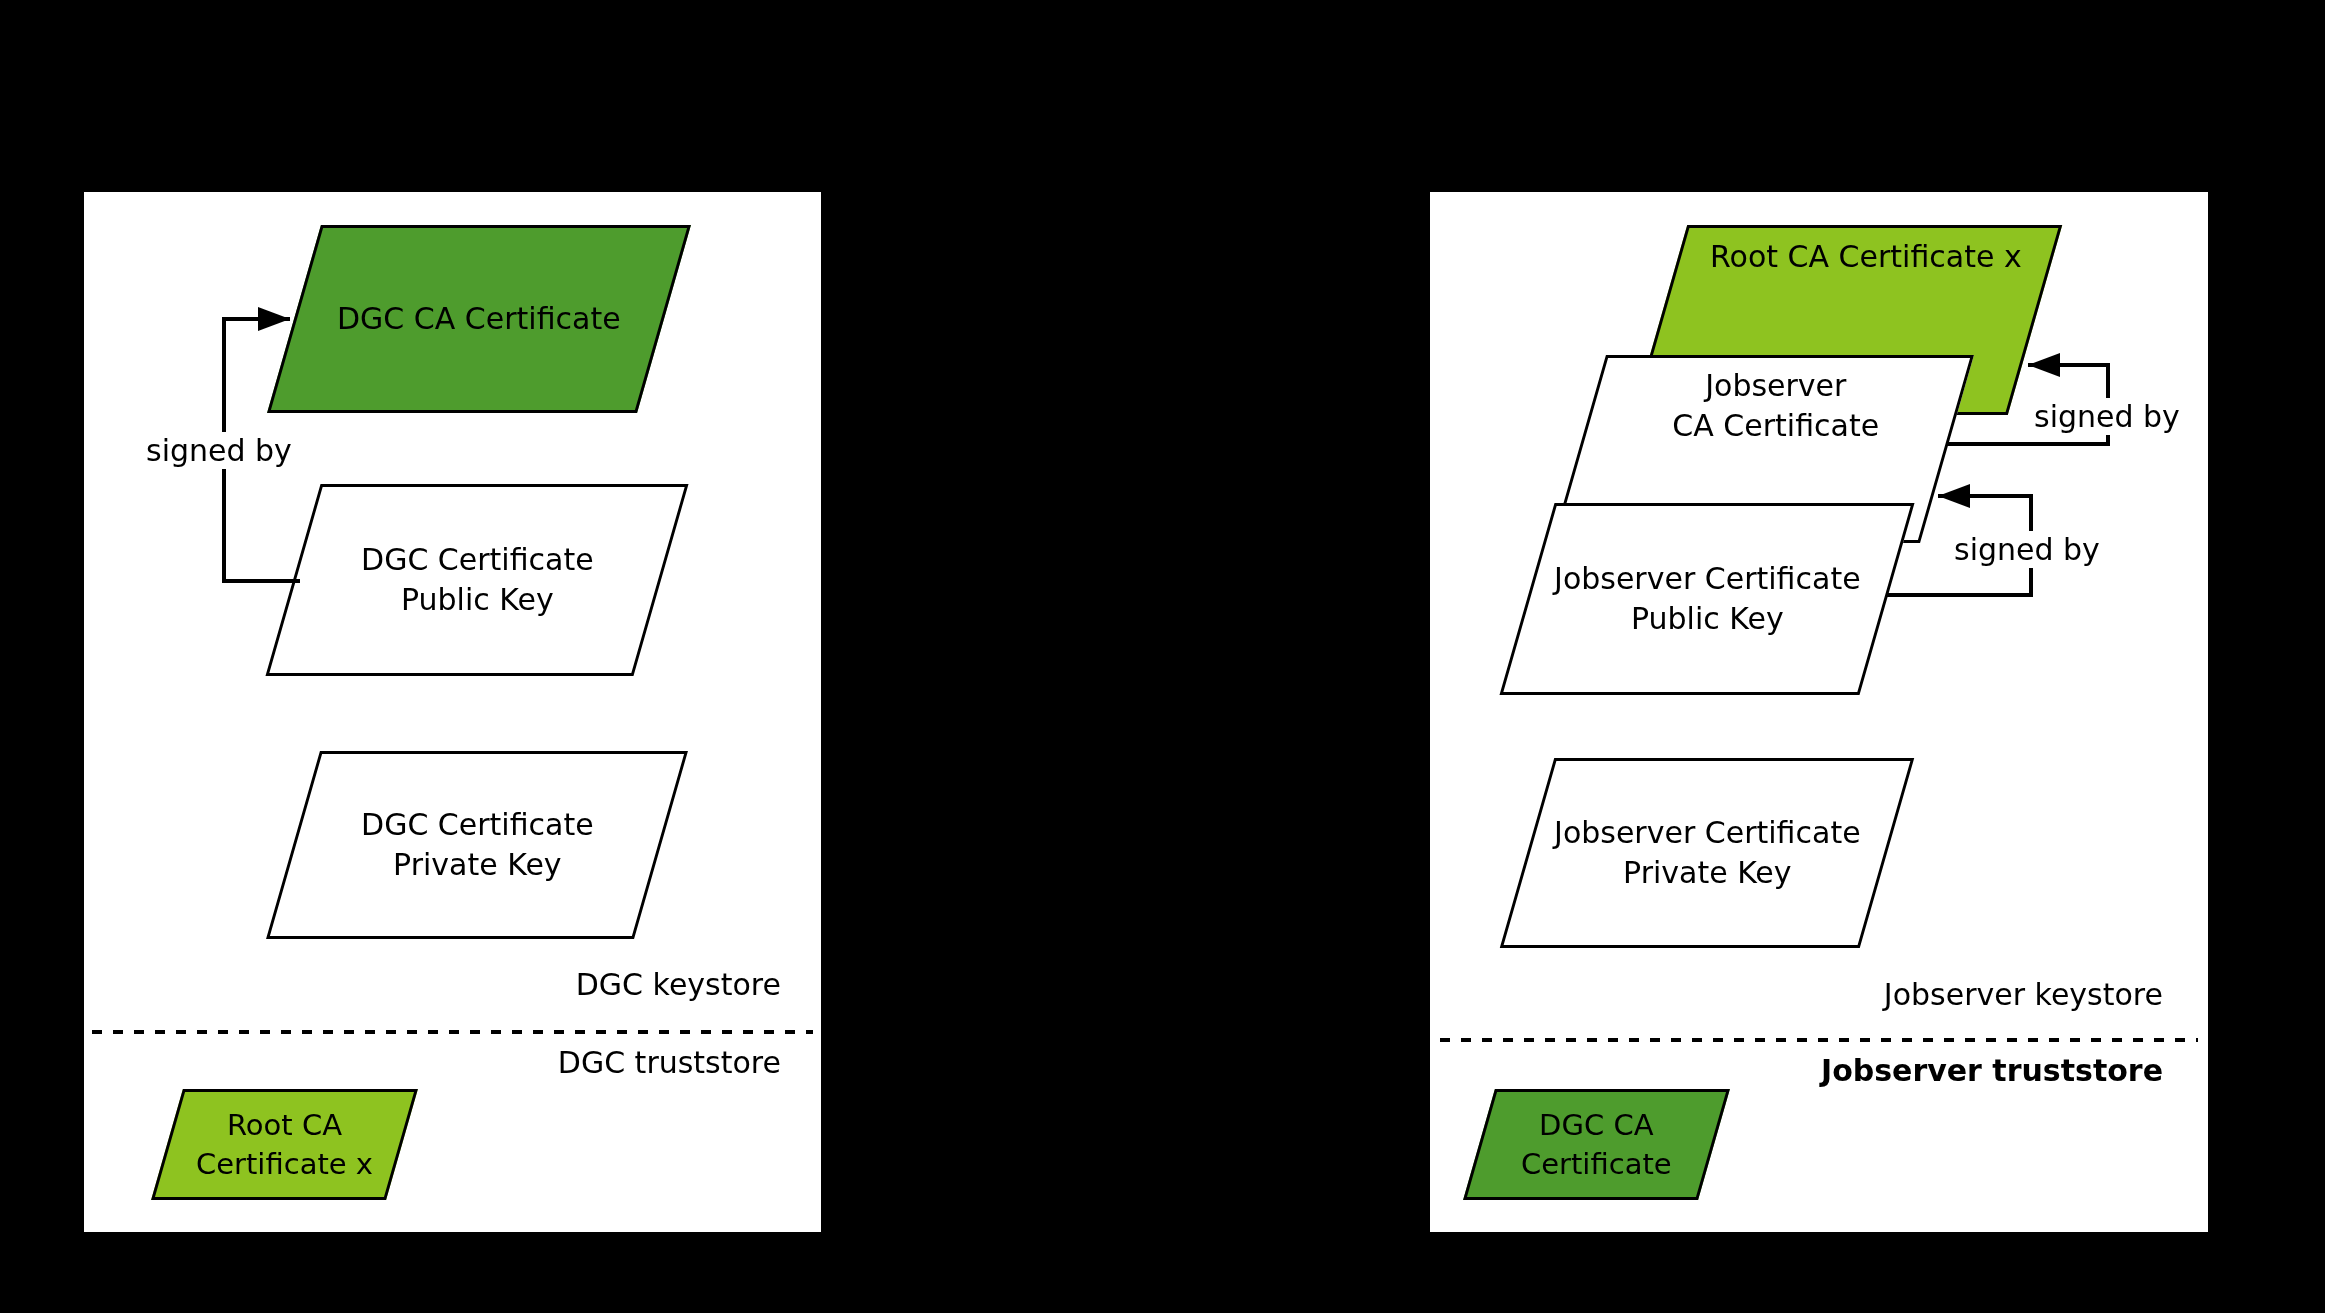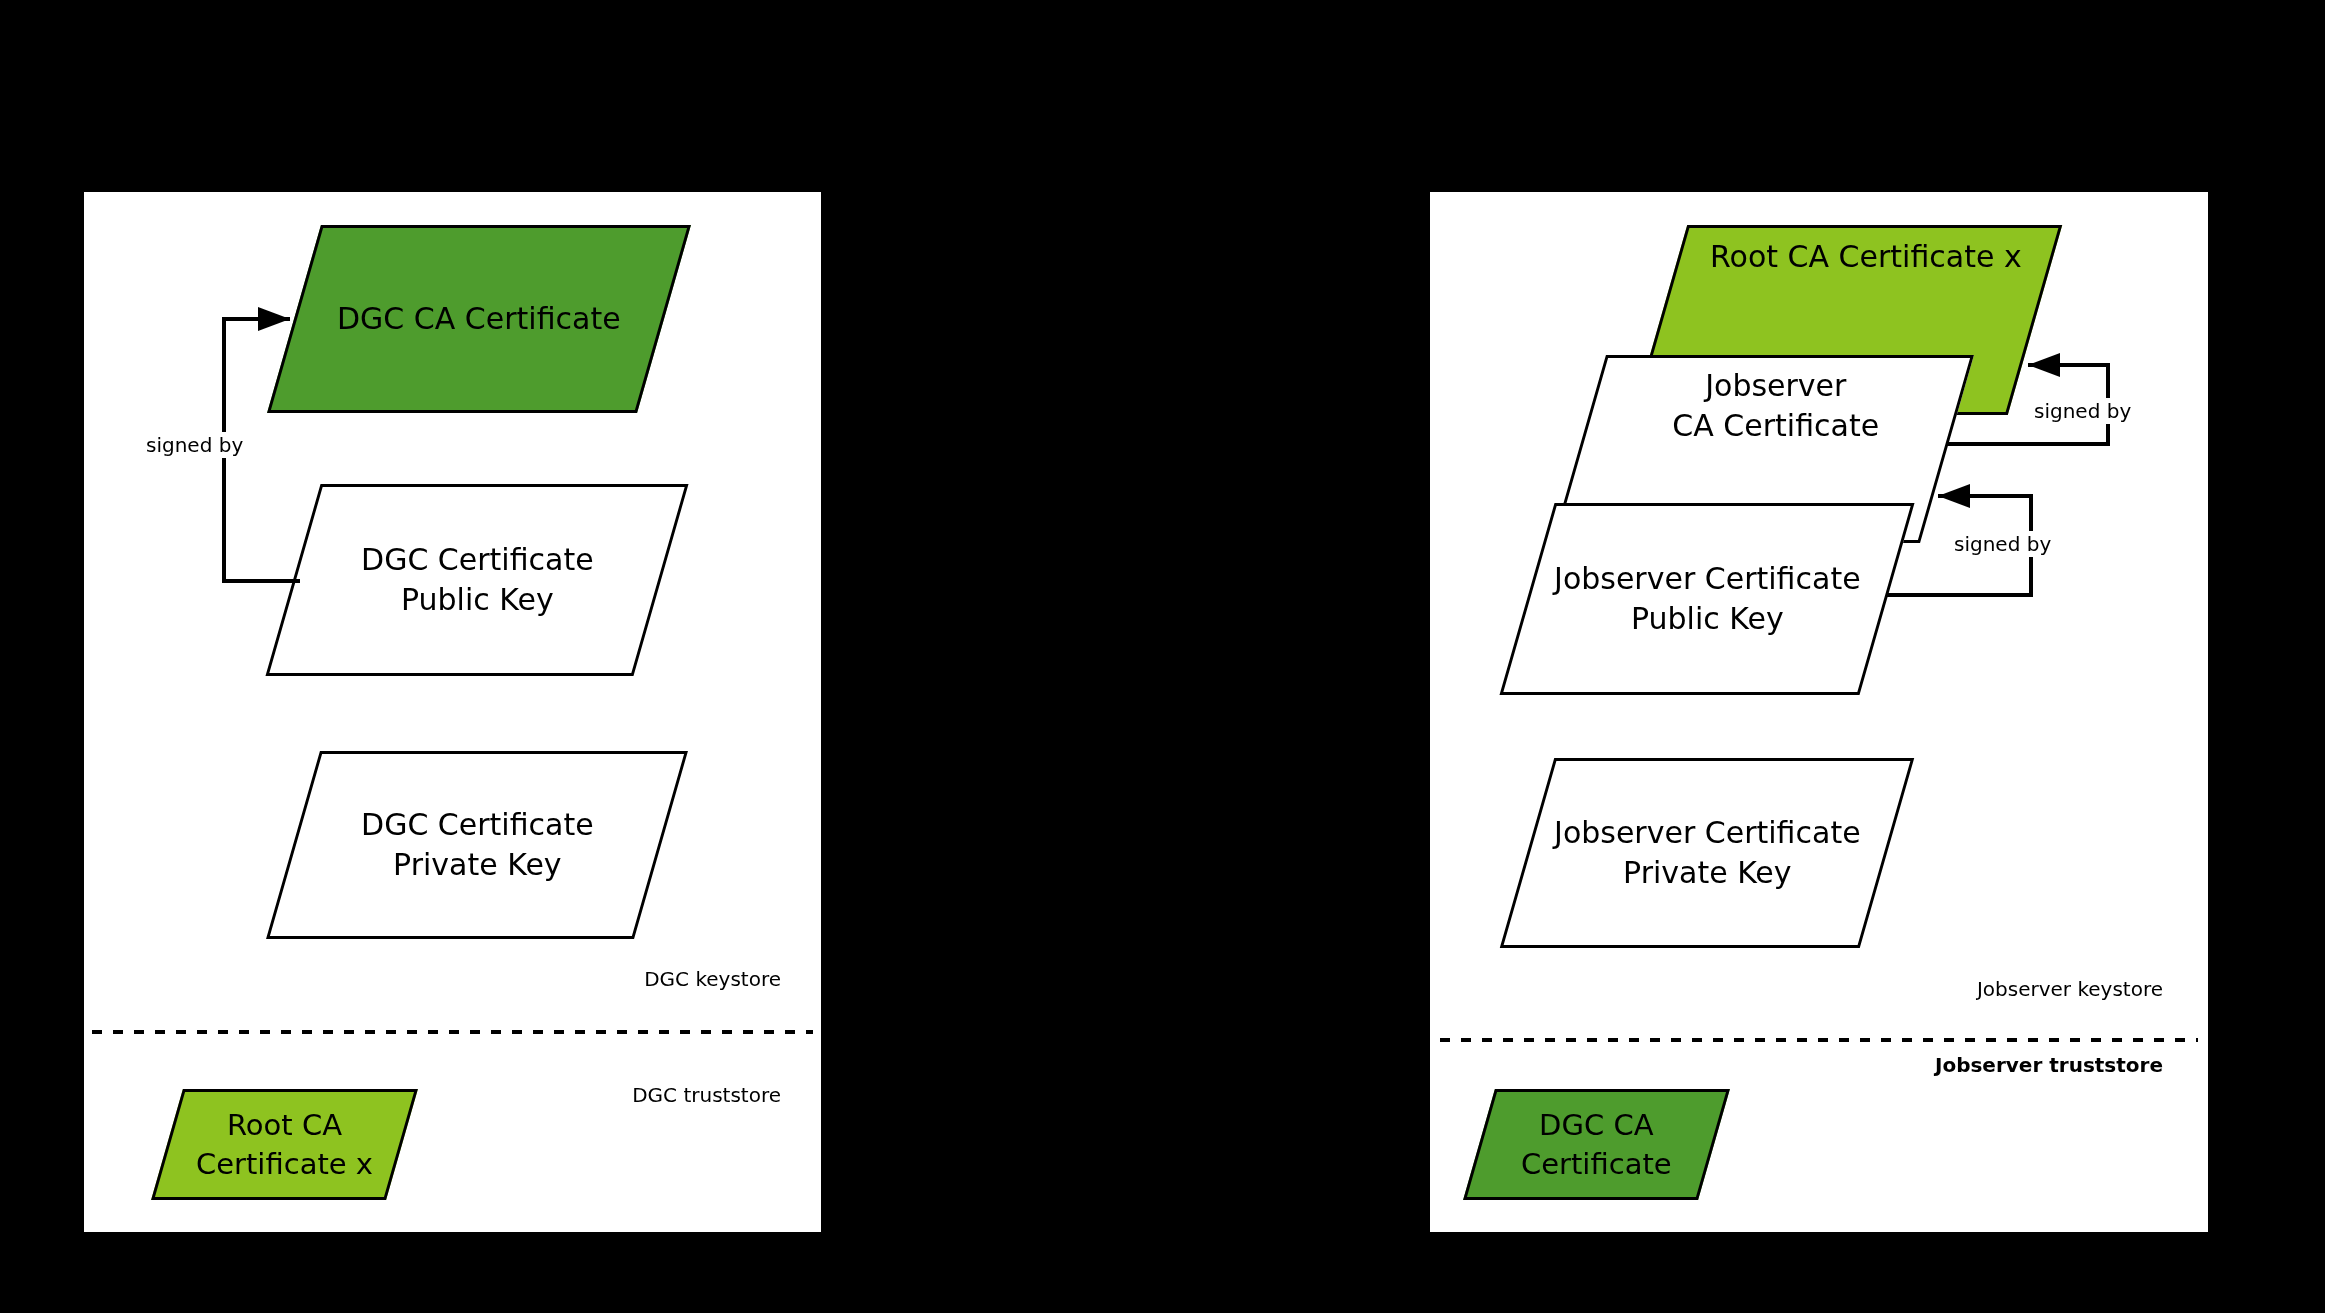--- a/index.html
+++ b/index.html
@@ -39,21 +39,21 @@
     font-size:30px;
     line-height:1.33;
     white-space:nowrap;
   }
   .para.dark{background:var(--dark-green,#4e9c2d);}
   .para.light{background:var(--light-green,#8ec320);}
   .para.tl{align-items:flex-start;}
 
   .label{
     position:absolute;
-    font-size:20px;
+    font-size:30px;
     line-height:1.1;
     white-space:nowrap;
     z-index:7;
   }
   .label.onwhite{background:var(--panel,#fff);padding:2px 6px;}
   .label.right-align{text-align:center;}
 
   .dashline{
     position:absolute;
     height:4px;
@@ -101,21 +101,21 @@
       <div class="txt">
         <div>DGC Certificate</div>
         <div>Private Key</div>
       </div>
     </div>
 
     <div class="label right-align" style="right:40px;top:776px;">DGC keystore</div>
 
     <div class="dashline" style="left:8px;right:8px;top:838px;"></div>
 
-    <div class="label right-align" style="right:40px;top:854px;margin-top:38px;">DGC truststore</div>
+    <div class="label right-align" style="right:40px;top:854px;">DGC truststore</div>
 
     <div class="para light" style="left:83px;top:897px;width:235px;height:111px;">
       <div class="txt" style="font-size:29px;">
         <div>Root CA</div>
         <div>Certificate x</div>
       </div>
     </div>
 
   </div>
 

